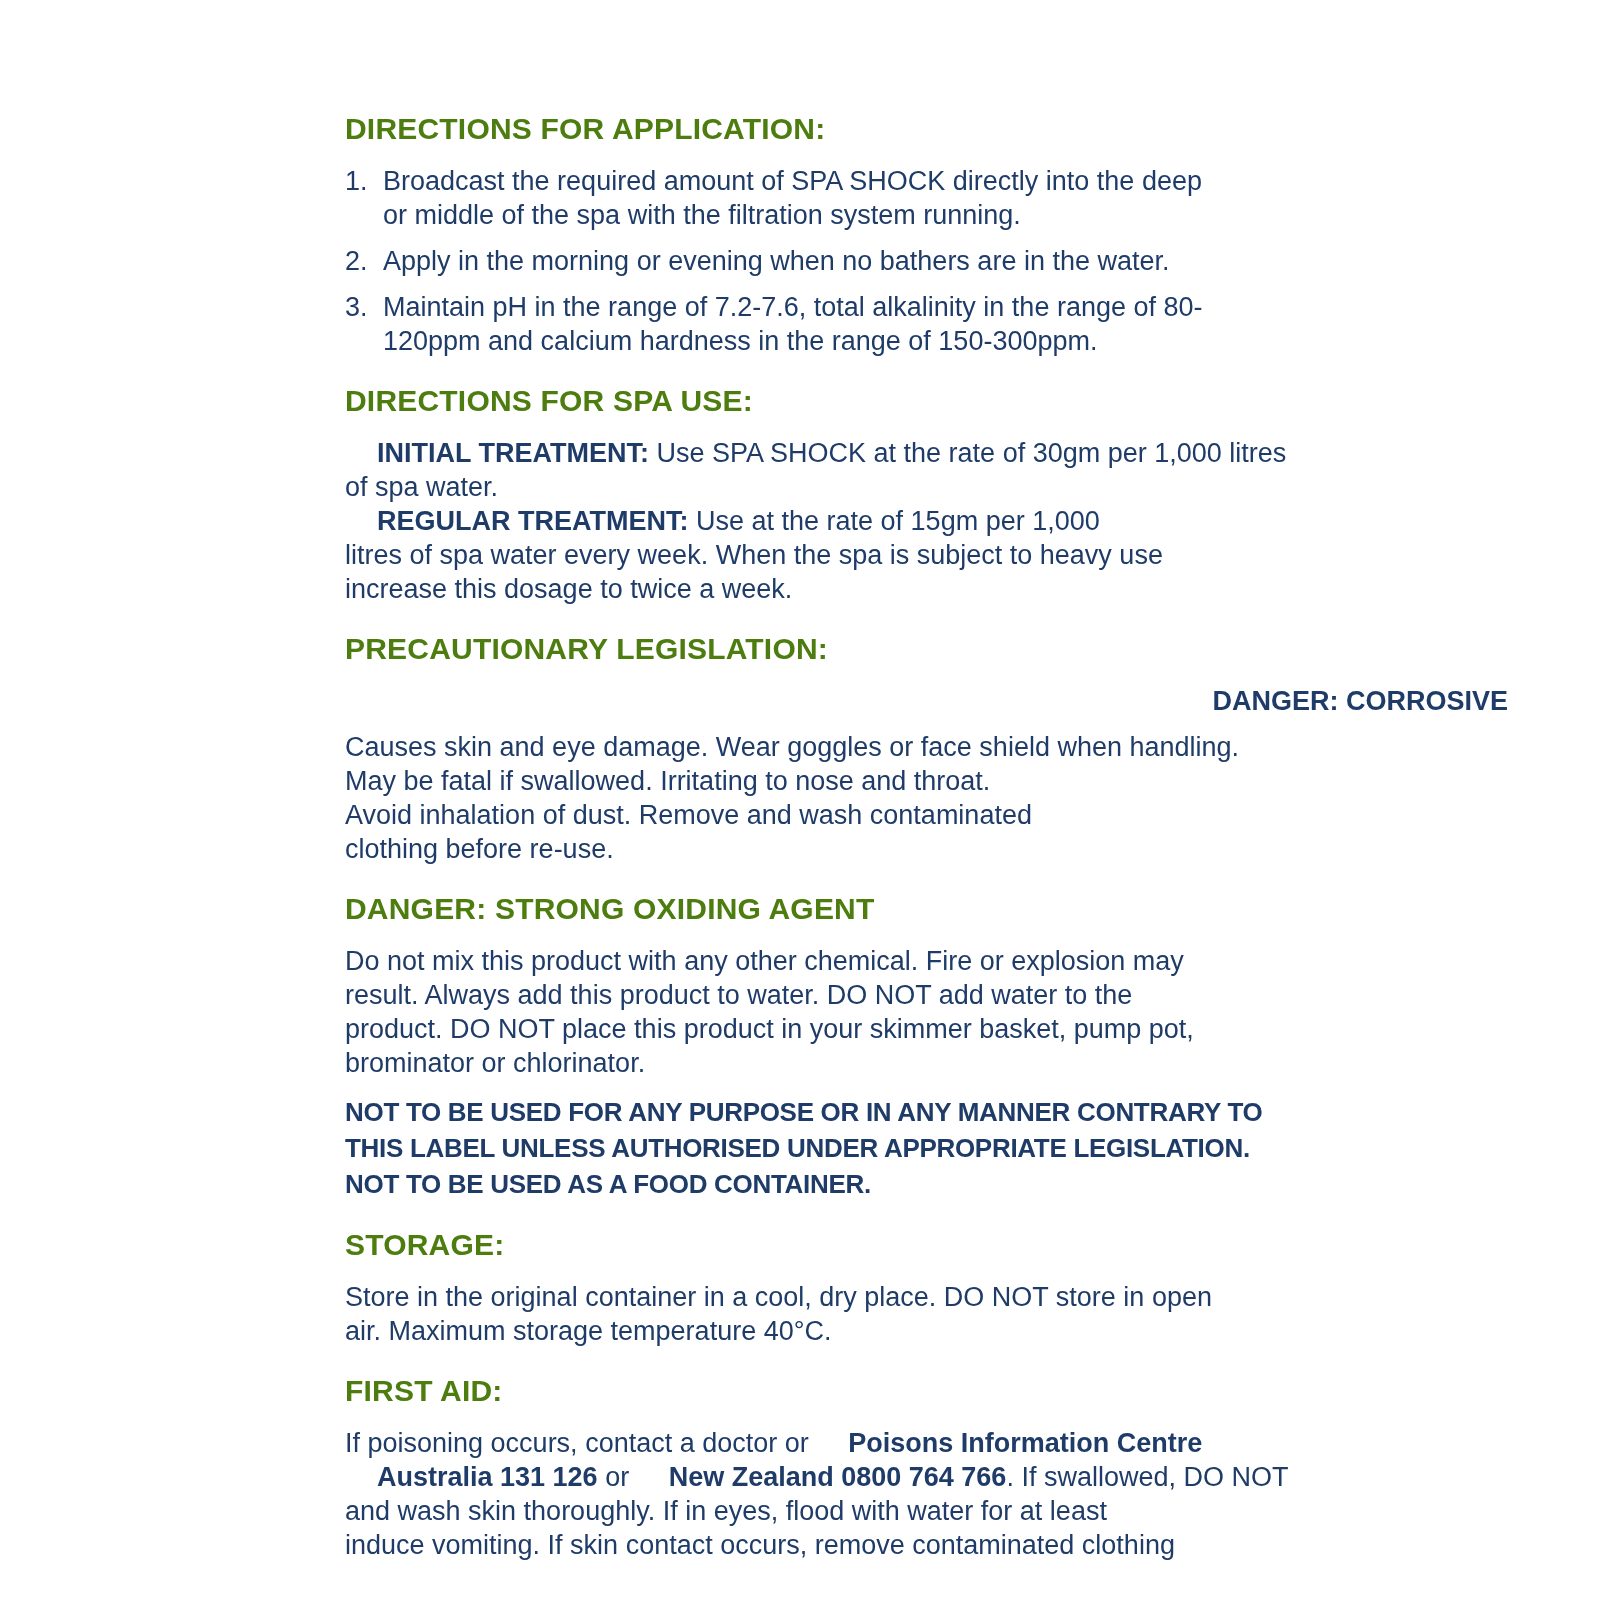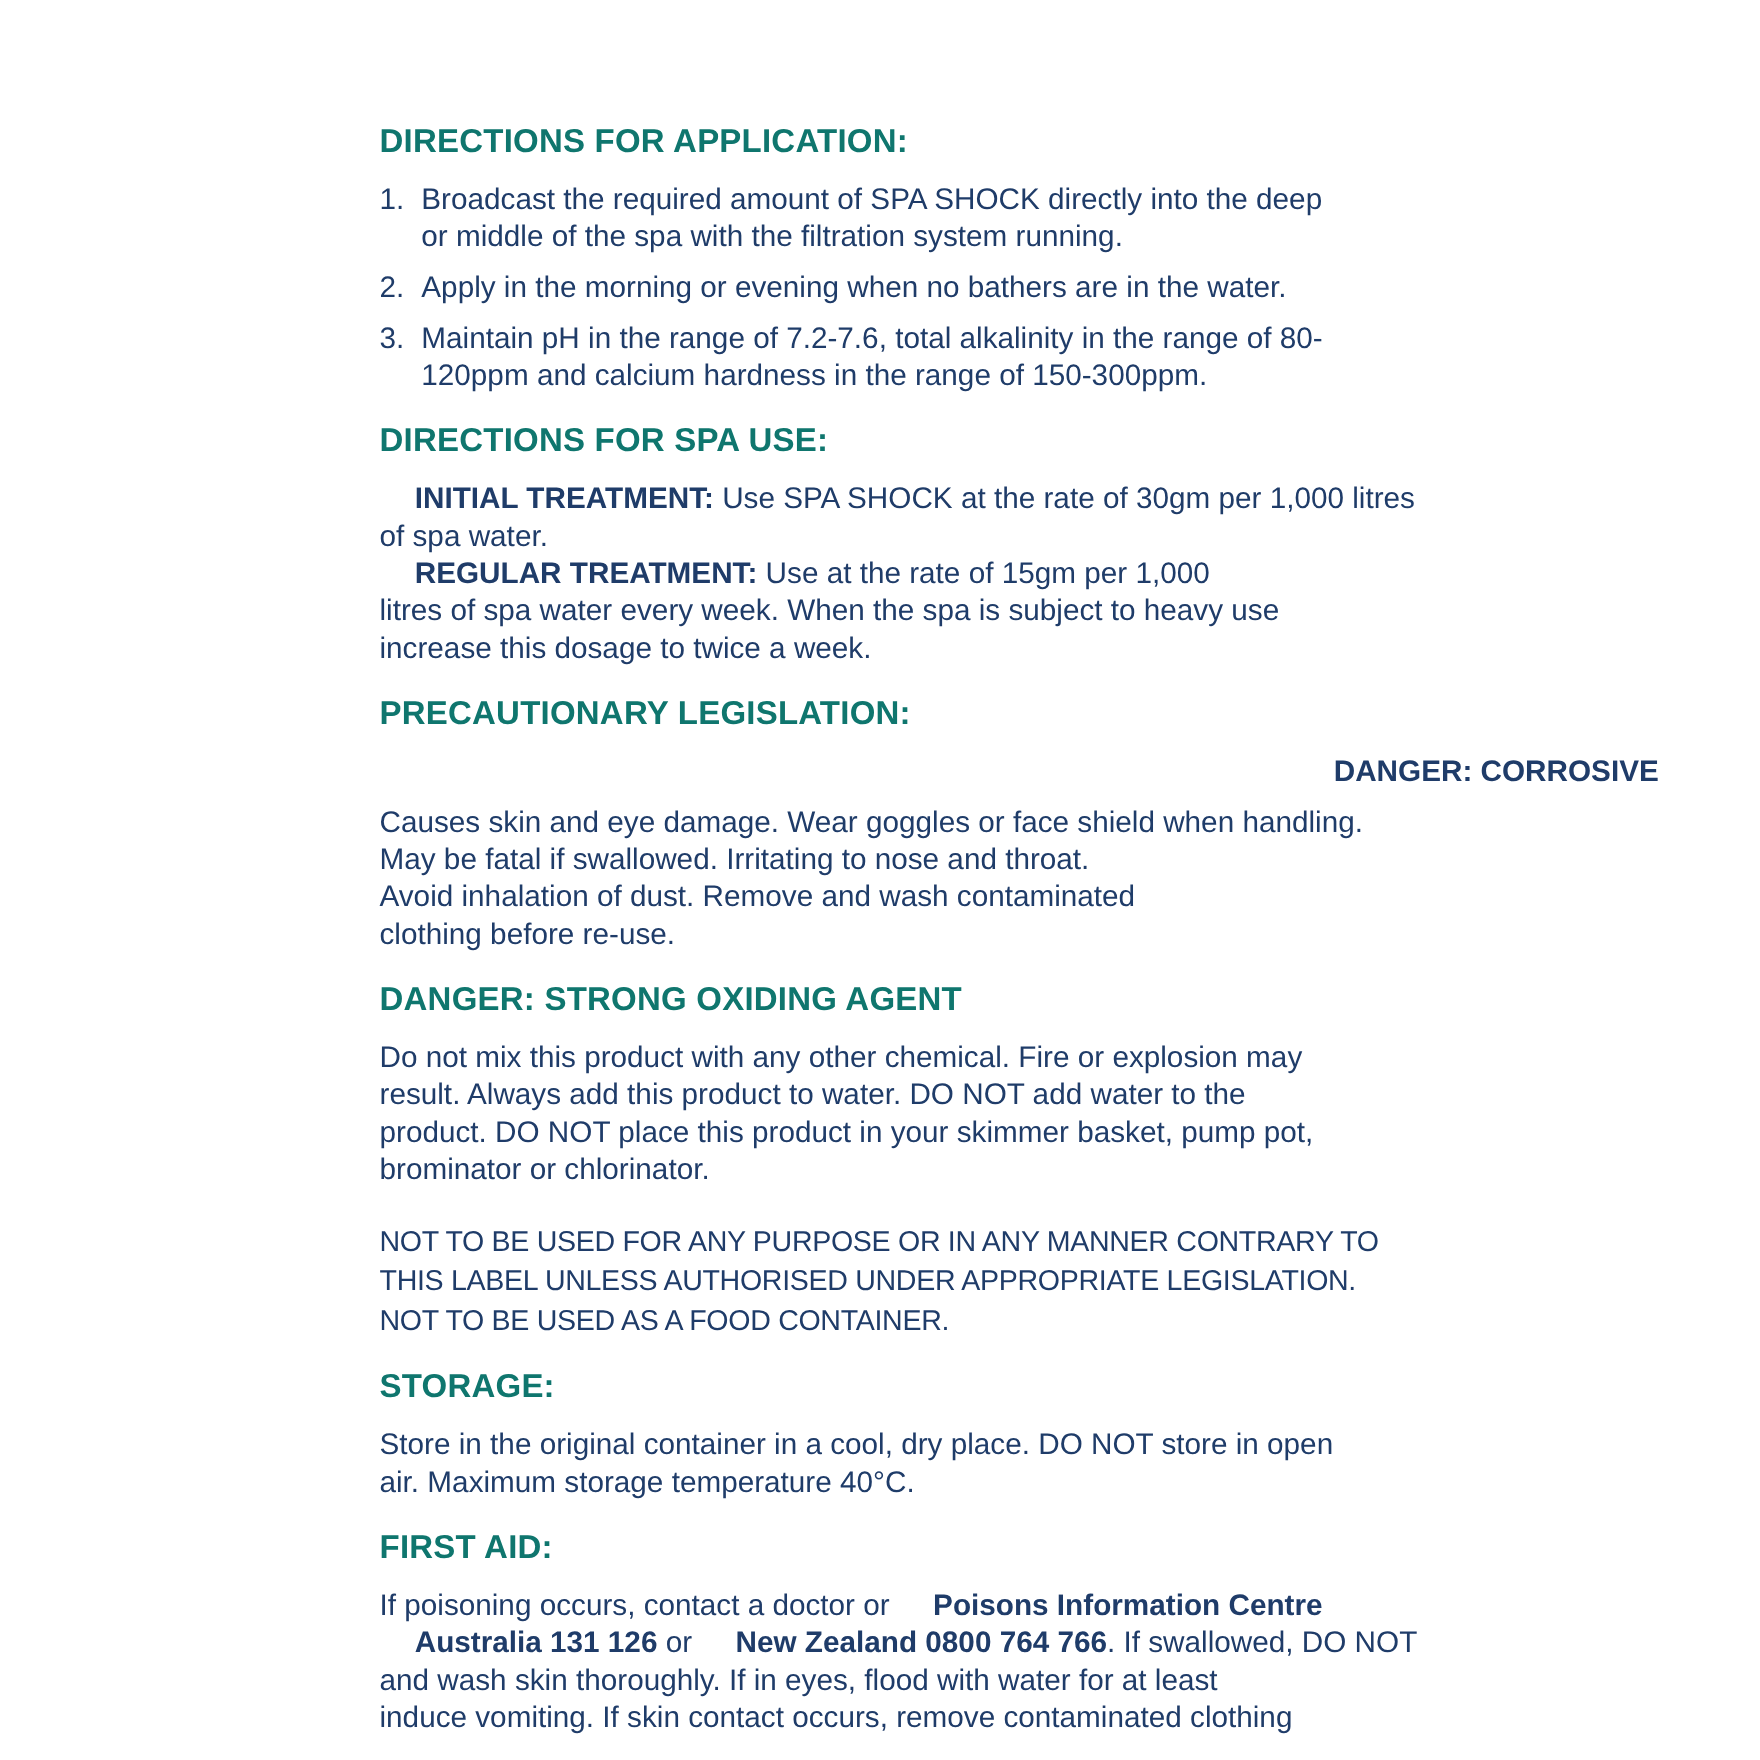--- a/index.html
+++ b/index.html
@@ -14,21 +14,21 @@
     color: #1F3C69;
     overflow: hidden;
   }
   .page {
     box-sizing: border-box;
     width: 1600px;
     height: 1600px;
     padding: 112px 80px 0 345px;
   }
   .sec-heading {
-    color: #0f766e;
+    color: #4d7c0f;
     font-weight: 700;
     font-size: 30px;
     line-height: 34px;
     letter-spacing: 0.2px;
     margin: 26px 0 18px 0;
     white-space: nowrap;
   }
   .sec-heading.first { margin-top: 0; }
   .body-text {
     font-size: 27px;
@@ -51,25 +51,25 @@
   }
   .subhead {
     font-weight: 700;
     font-size: 27px;
     line-height: 34px;
     margin: 12px;
     white-space: nowrap;
     text-align: right;
   }
   .legal {
-    font-weight: 400;
+    font-weight: 700;
     font-size: 26px;
     line-height: 36px;
     letter-spacing: -0.3px;
-    margin-top: 30px;
+    margin-top: 14px;
   }
 </style>
 </head>
 <body>
 
 <div class="page">
 
   <div class="sec-heading first">DIRECTIONS FOR APPLICATION:</div>
 
   <div class="num-list">

